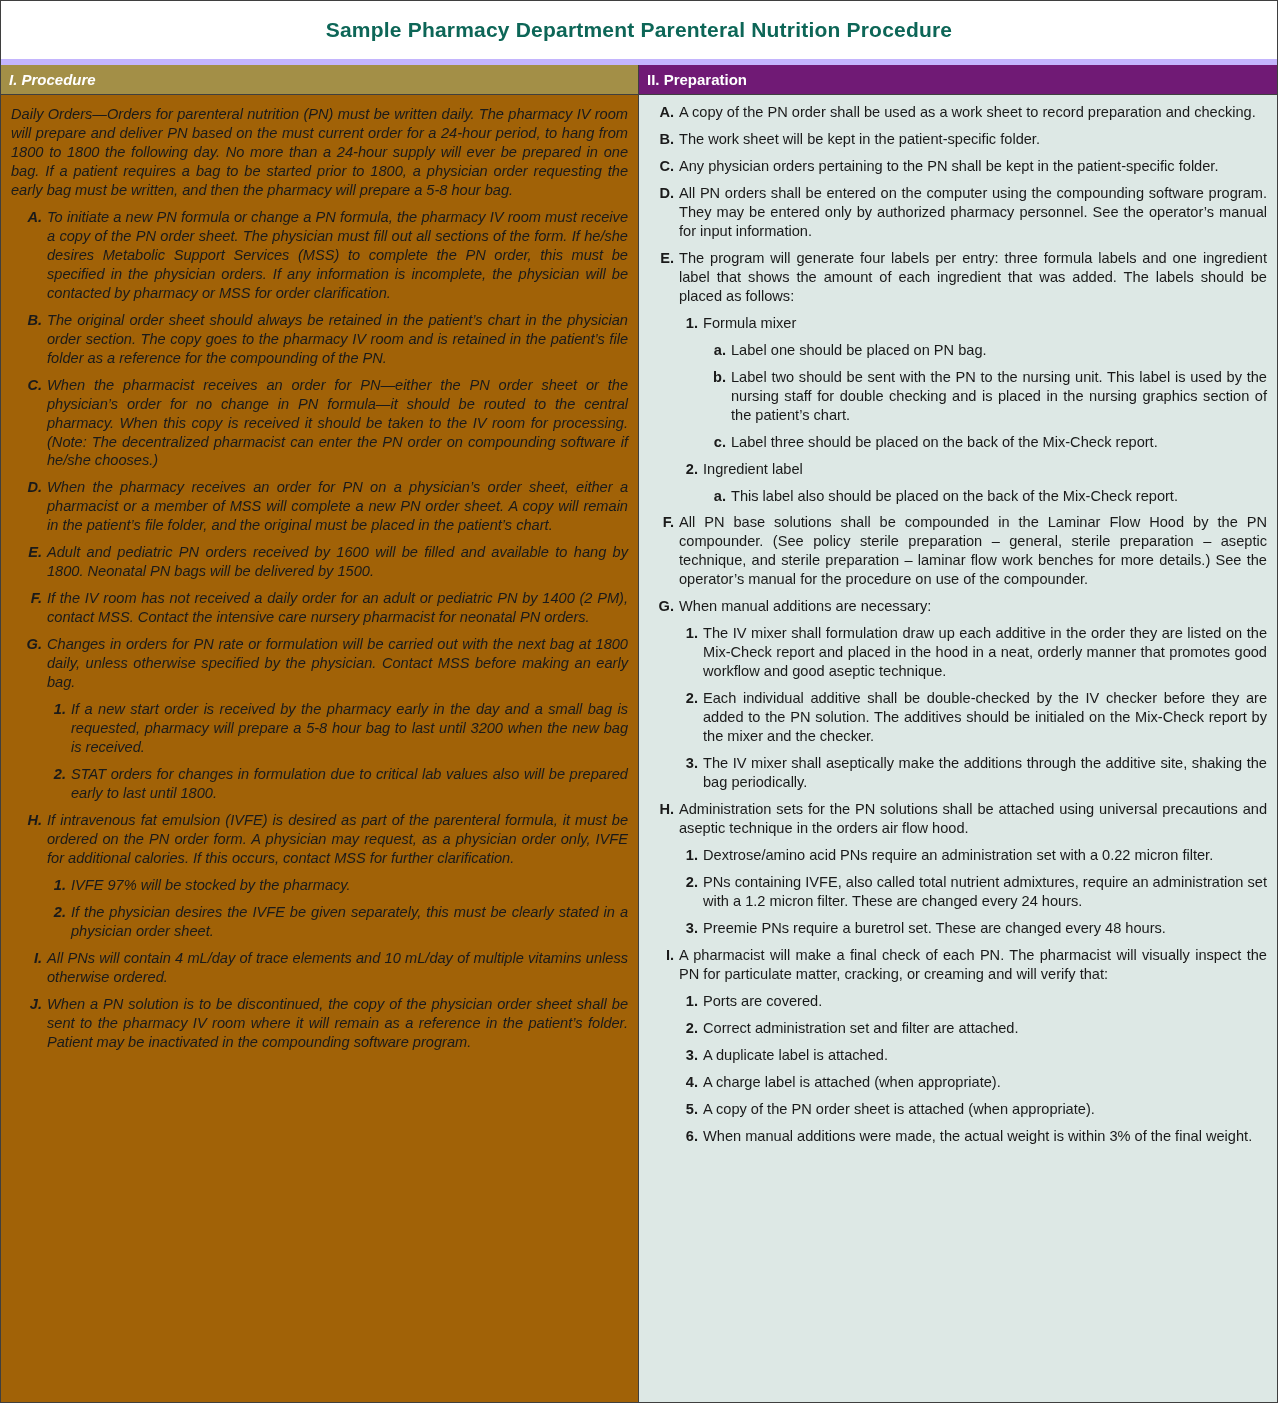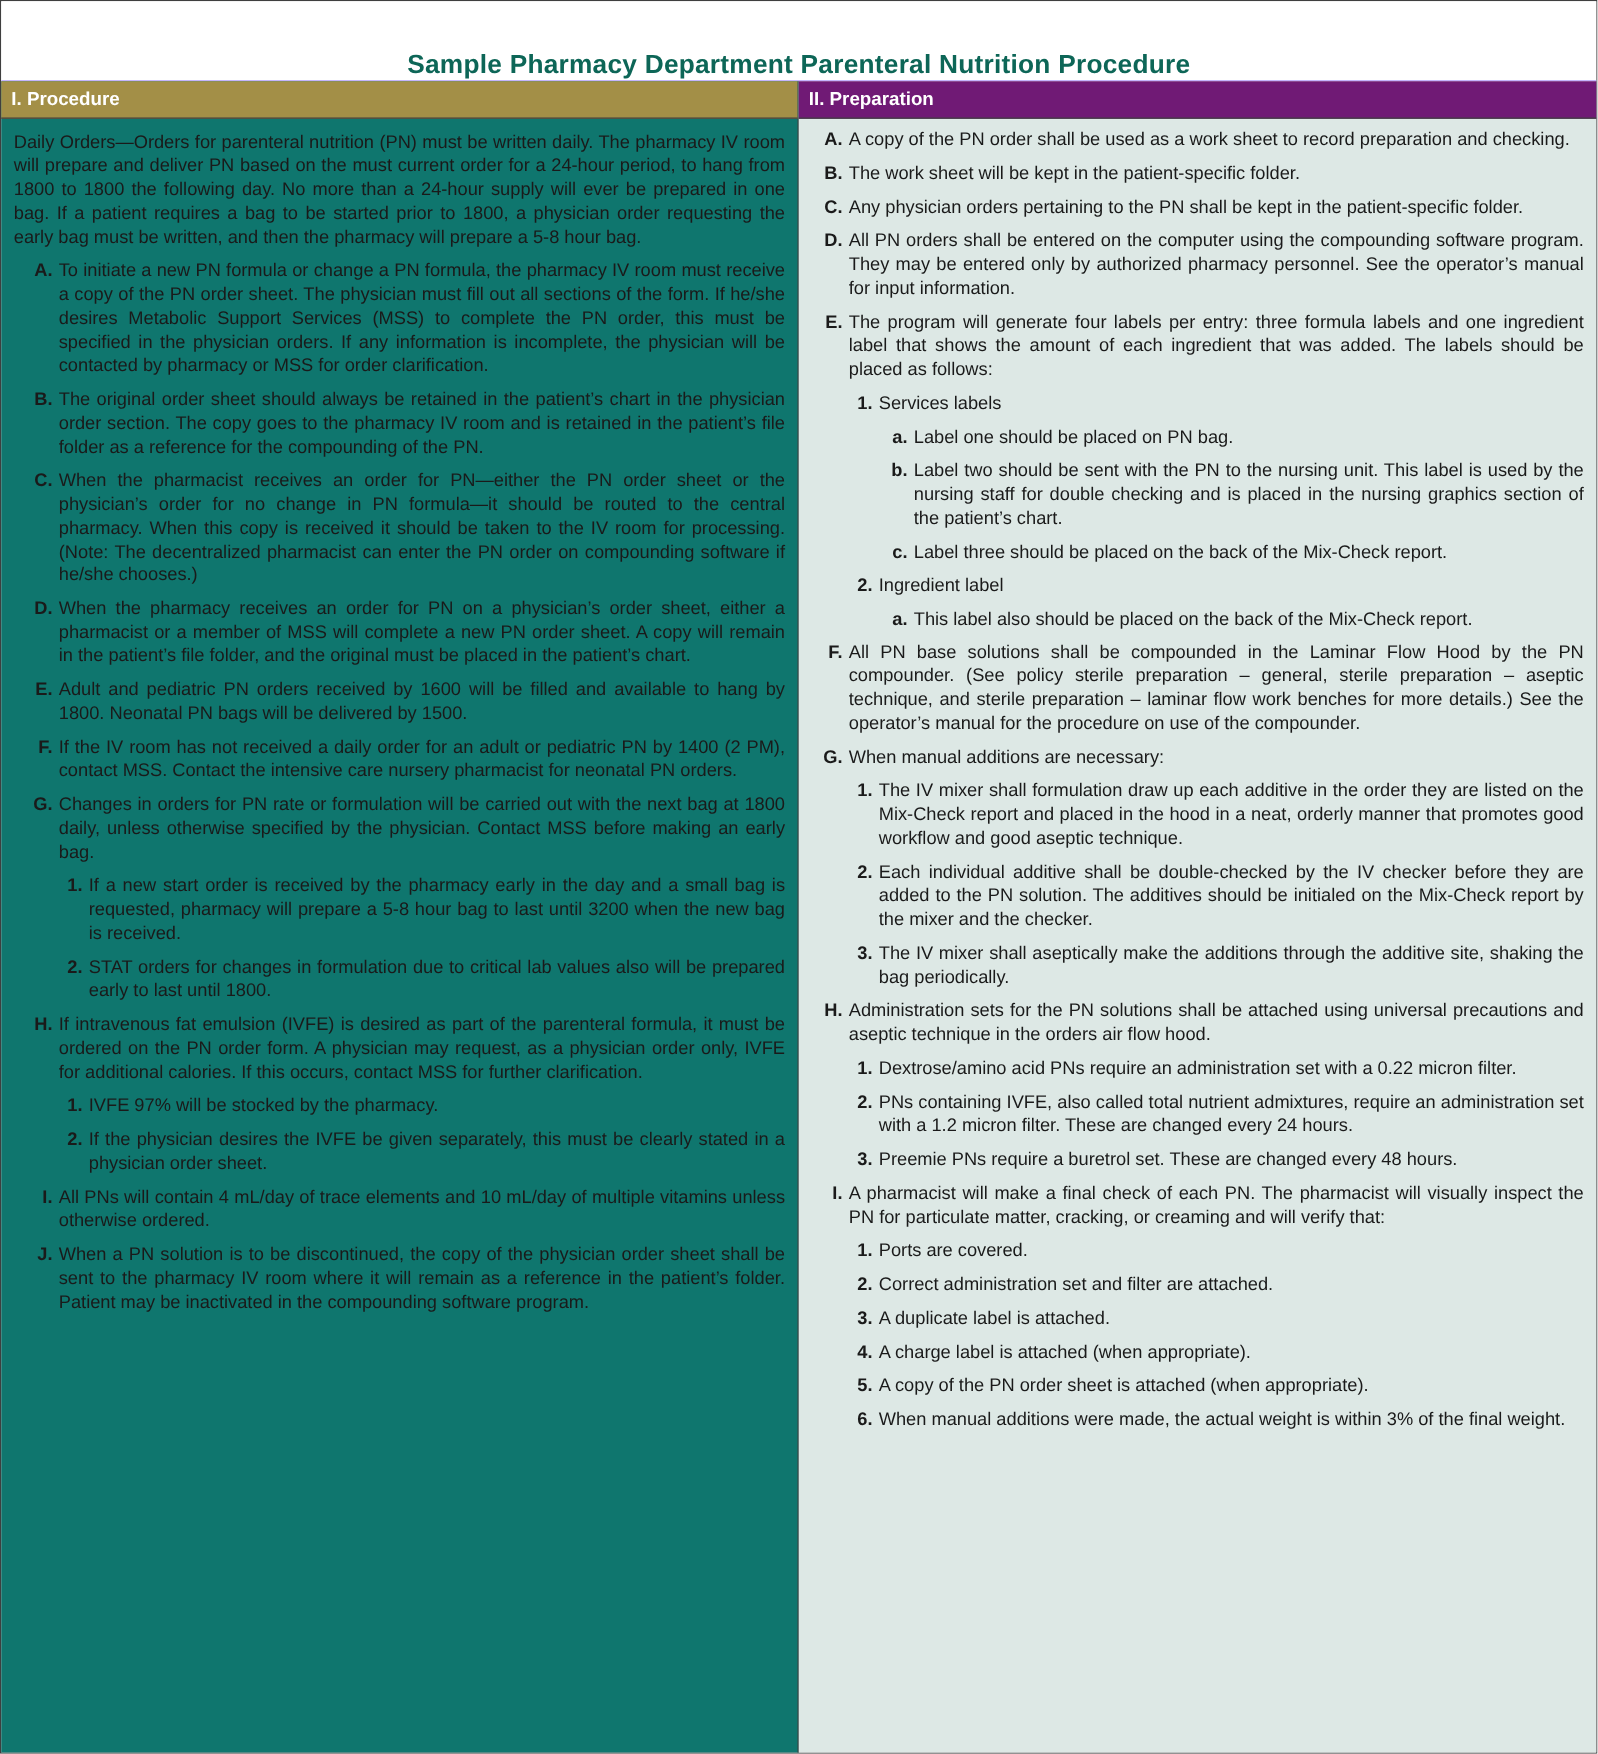--- a/index.html
+++ b/index.html
@@ -15,23 +15,23 @@
   .page {
     width: 1278px;
     min-height: 1403px;
     border: 1px solid #3f3f3f;
     display: flex;
     flex-direction: column;
   }
   
   .title-bar {
     height: 64px;
-    border-bottom: 1px solid #c4b5fd;
-    display: flex;
-    align-items: flex-end;
+    border-bottom: 6px solid #c4b5fd;
+    display: flex;
+    align-items: center;
     justify-content: center;
     background: #ffffff;
   }
   .title-bar h1 {
     margin: 0;
     font-size: 21px;
     font-weight: bold;
     color: #0d6657;
     letter-spacing: 0.2px;
   }
@@ -39,21 +39,21 @@
   .columns {
     display: flex;
     flex: 1 1 auto;
     align-items: stretch;
   }
   .col {
     width: 639px;
     display: flex;
     flex-direction: column;
   }
-  .col-left { background: #0f766e; border-right: 1px solid #3f3f3f; }
+  .col-left { background: #a16207; border-right: 1px solid #3f3f3f; font-style: italic; }
   .col-right { background: #dde8e5; }
 
   .col-header {
     height: 30px;
     display: flex;
     align-items: center;
     padding: 0 8px;
     font-size: 15px;
     font-weight: bold;
     color: #ffffff;
@@ -195,21 +195,21 @@
             <div class="item lvl1">
               <span class="marker">D.</span>
               <span class="txt">All PN orders shall be entered on the computer using the compounding software program. They may be entered only by authorized pharmacy personnel. See the operator’s manual for input information.</span>
             </div>
             <div class="item lvl1">
               <span class="marker">E.</span>
               <span class="txt">The program will generate four labels per entry: three formula labels and one ingredient label that shows the amount of each ingredient that was added. The labels should be placed as follows:</span>
             </div>
             <div class="item lvl2">
               <span class="marker">1.</span>
-              <span class="txt">Services labels</span>
+              <span class="txt">Formula mixer</span>
             </div>
             <div class="item lvl3">
               <span class="marker">a.</span>
               <span class="txt">Label one should be placed on PN bag.</span>
             </div>
             <div class="item lvl3">
               <span class="marker">b.</span>
               <span class="txt">Label two should be sent with the PN to the nursing unit. This label is used by the nursing staff for double checking and is placed in the nursing graphics section of the patient’s chart.</span>
             </div>
             <div class="item lvl3">

